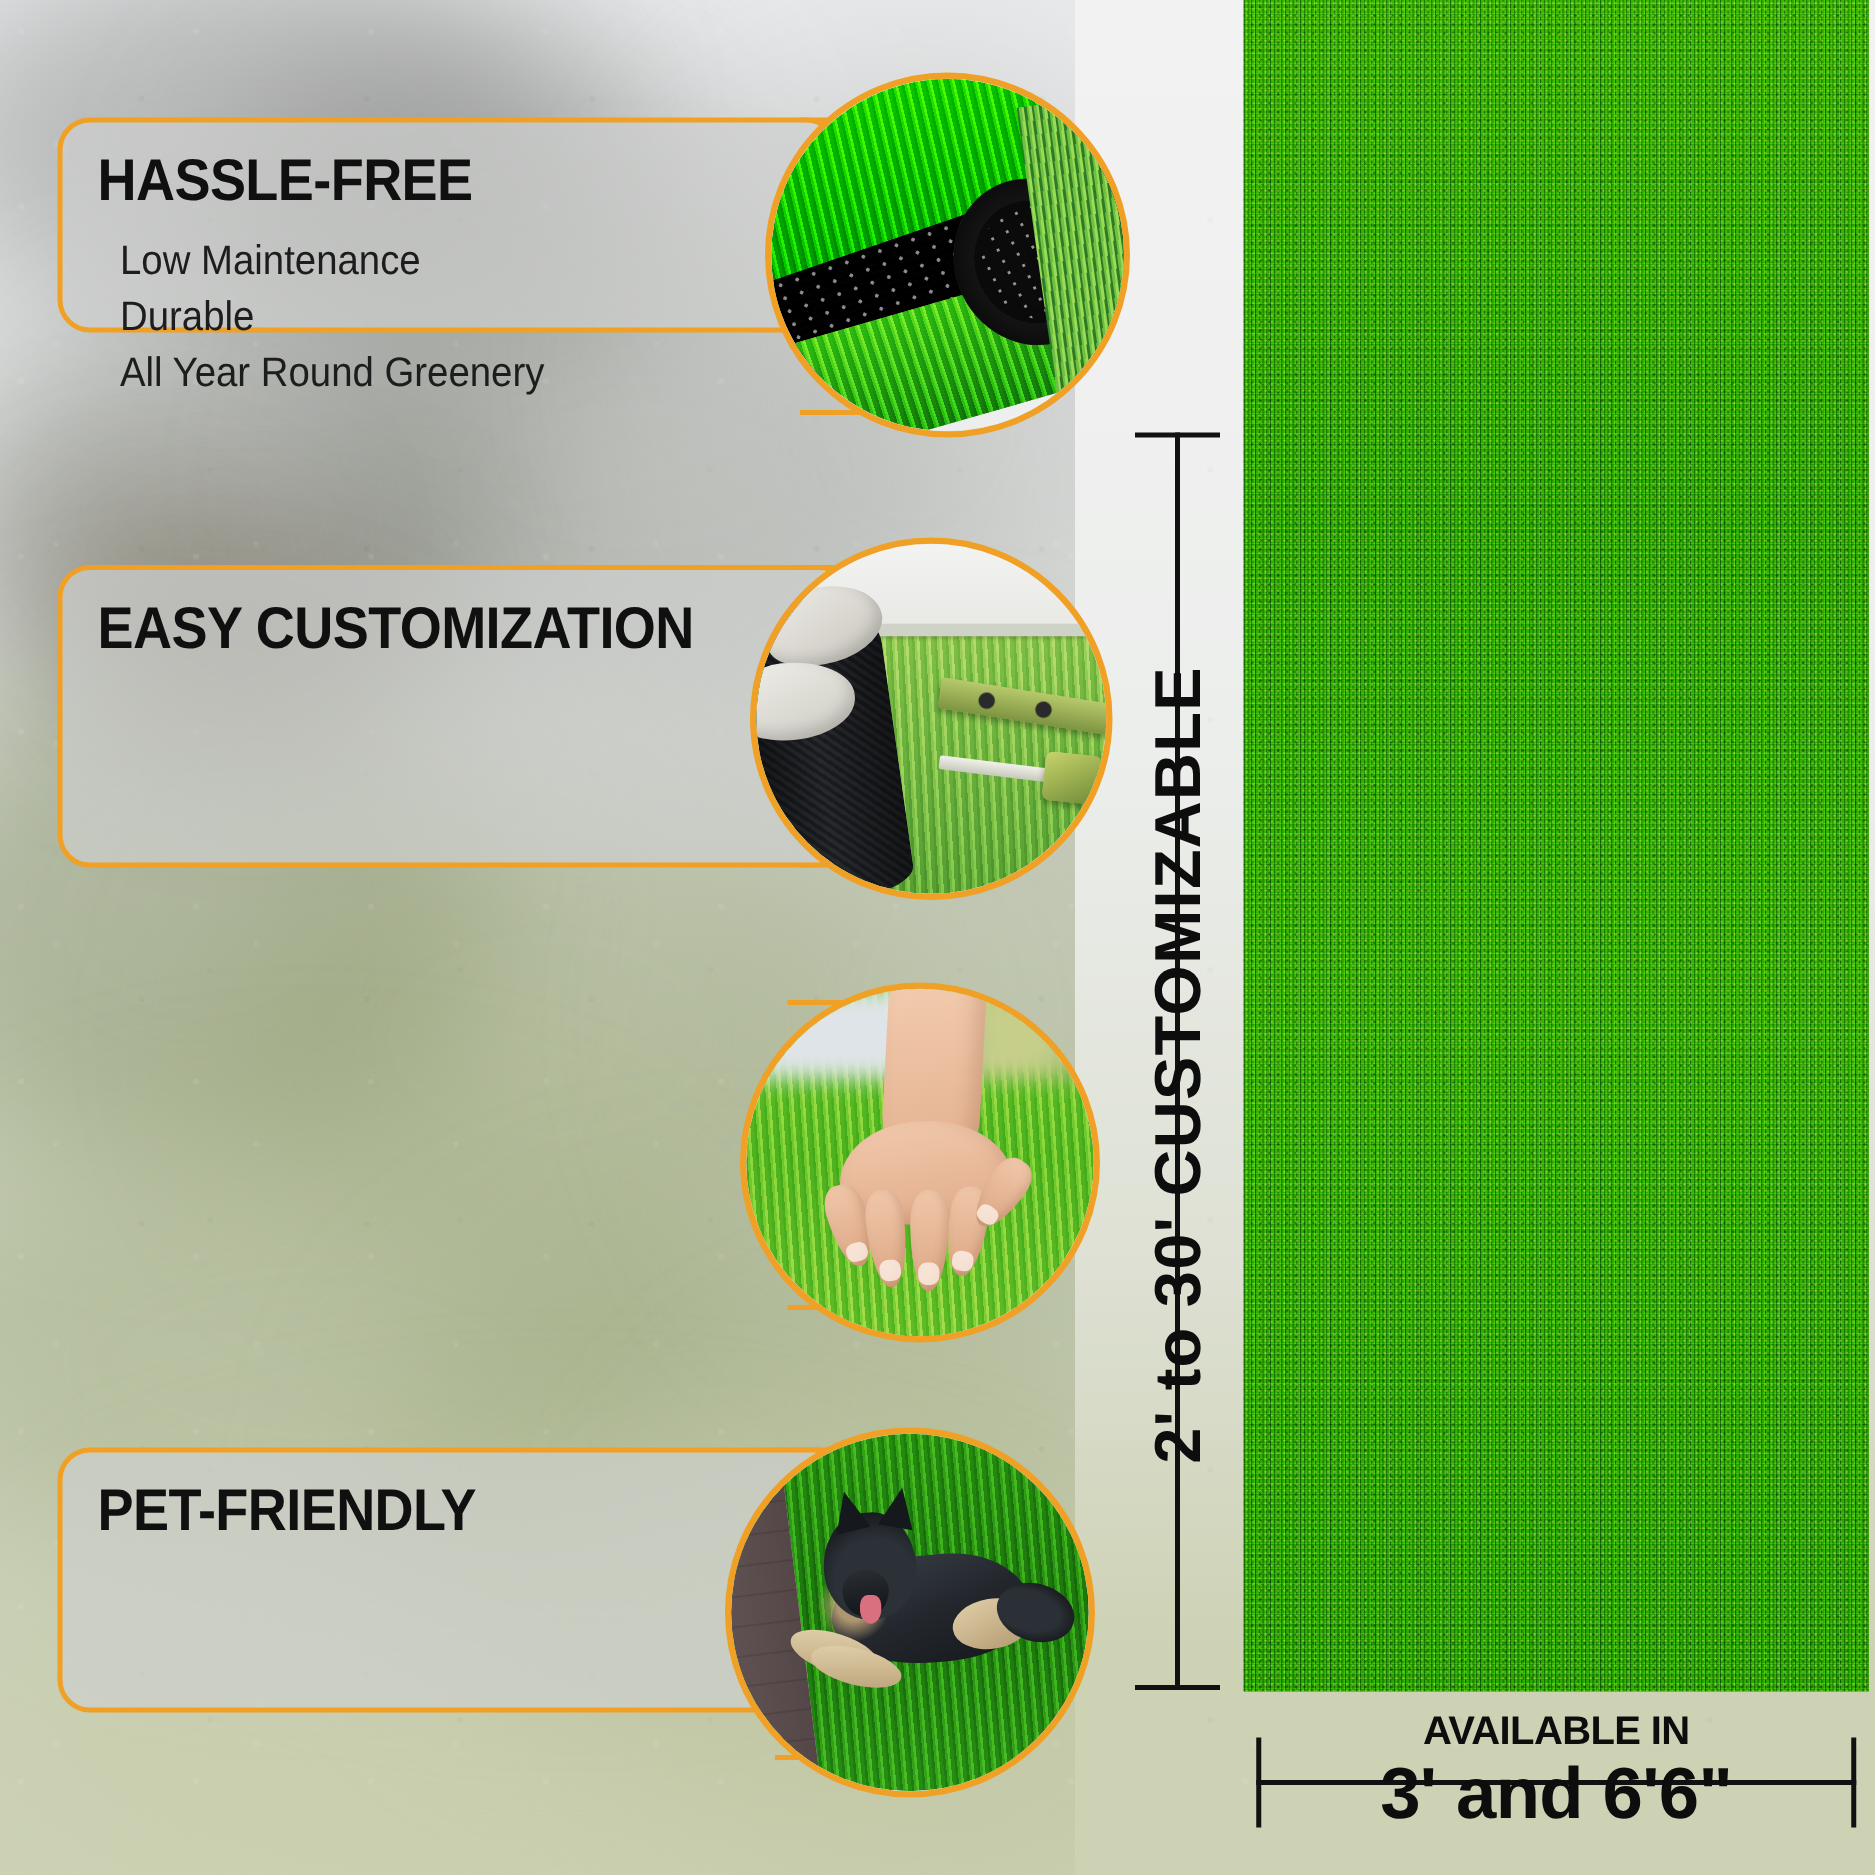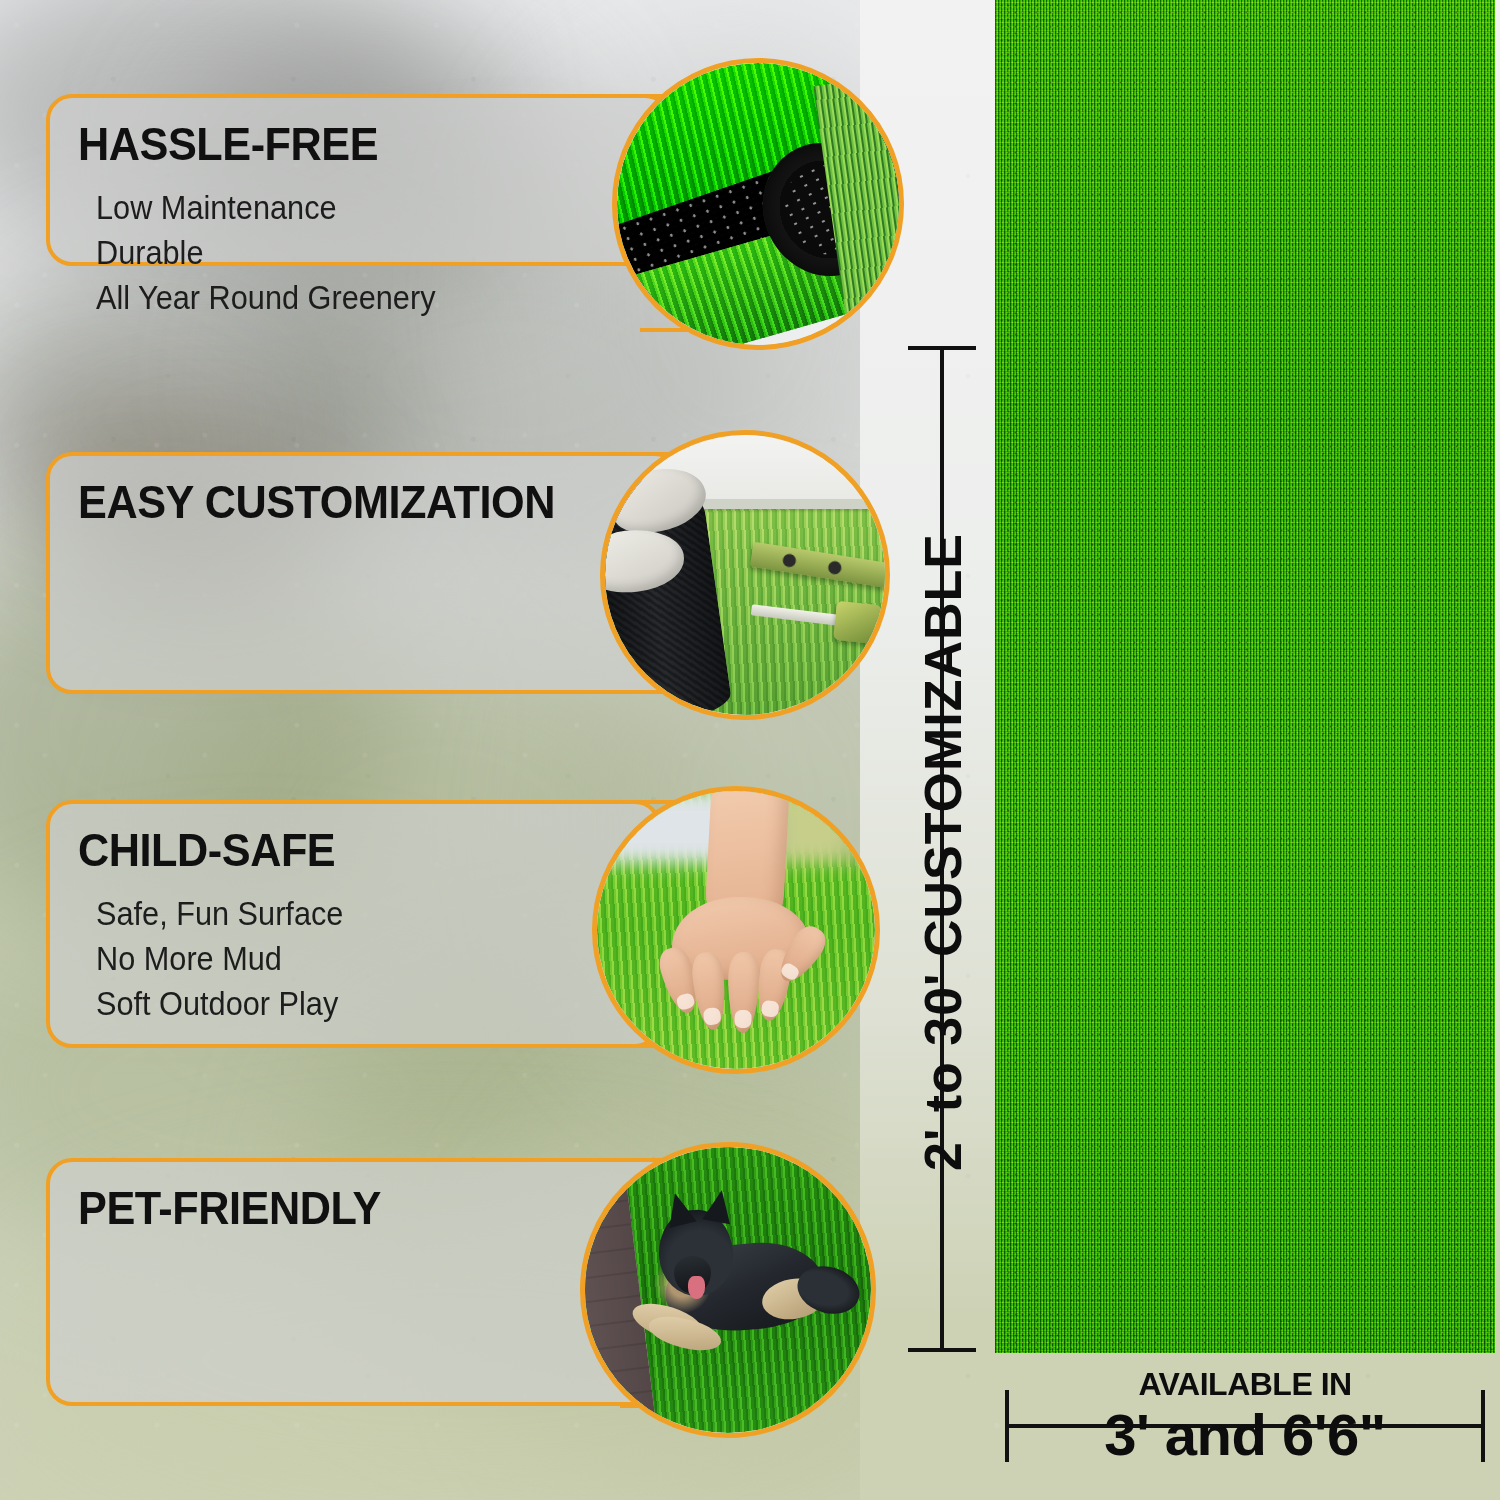--- a/index.html
+++ b/index.html
@@ -76,21 +76,21 @@
     font-weight:400;
     transform:scaleX(.93);
     transform-origin:left center;
     white-space:nowrap;
   }
 
   
   #card-1{left:46px;top:94px;width:625px;height:172px;}
   #card-2{left:46px;top:452px;width:635px;height:242px;}
   #card-3{left:46px;top:800px;width:615px;height:248px;}
-  #card-4{left:46px;top:1158px;width:630px;height:248px;}
+  #card-4{left:46px;top:1158px;width:630px;height:212px;}
 
   
   .connector{position:absolute;height:4px;background:#f0a024;}
 
   
   .photo{
     position:absolute;border-radius:50%;
     border:5px solid #f0a024;
     box-sizing:border-box;overflow:hidden;
     background:#dfe3da;
@@ -402,30 +402,20 @@
       </ul>
     </div>
   </div>
 
   <div class="card" id="card-2">
     <div class="card-inner">
       <h2>EASY CUSTOMIZATION</h2>
     </div>
   </div>
 
-  <div class="card" id="card-3">
-    <div class="card-inner">
-      <h2>CHILD-SAFE</h2>
-      <ul>
-        <li>Safe, Fun Surface</li>
-        <li>No More Mud</li>
-        <li>Soft Outdoor Play</li>
-      </ul>
-    </div>
-  </div>
 
   <div class="card" id="card-4">
     <div class="card-inner">
       <h2>PET-FRIENDLY</h2>
     </div>
   </div>
 
   <div class="photo" id="photo-1">
     <div class="inner">
       <div class="p1-bg"></div>

